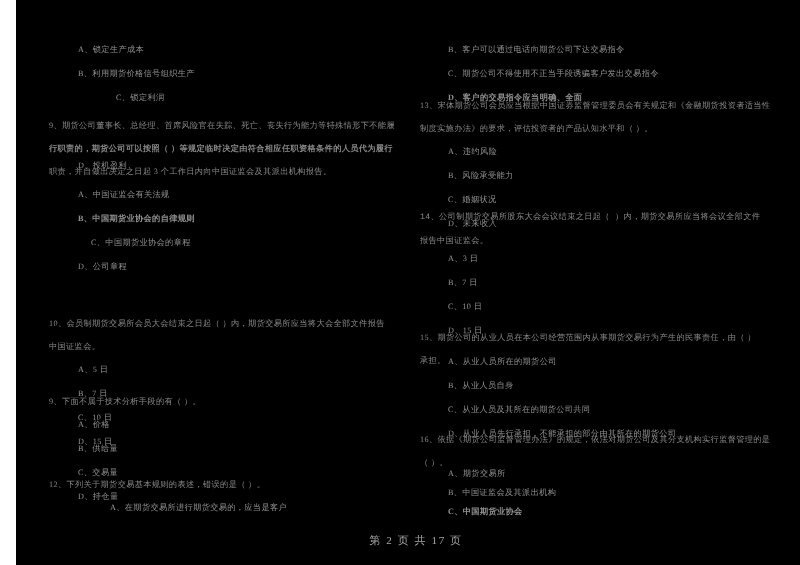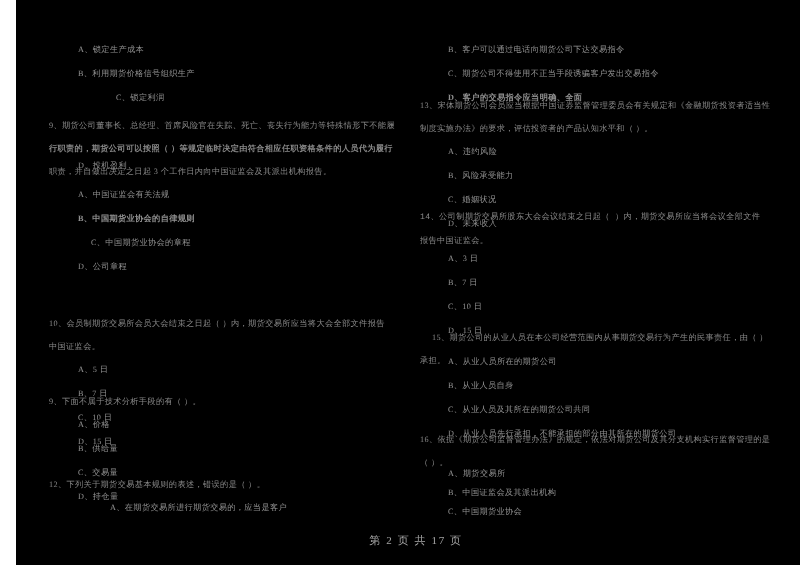--- a/index.html
+++ b/index.html
@@ -109,29 +109,29 @@
       <div class="line opt-line" style="left: 32px; top: 146px;">A、违约风险</div>
       <div class="line opt-line" style="left: 32px; top: 170px;">B、风险承受能力</div>
       <div class="line opt-line" style="left: 32px; top: 194px;">C、婚姻状况</div>
       <div class="line opt-line" style="left: 32px; top: 218px;">D、未来收入</div>
       <div class="line q-line" style="left: 4px; top: 212px; font-family: Liberation Mono, monospace;">14、公司制期货交易所股东大会会议结束之日起（     ）内，期货交易所应当将会议全部文件</div>
       <div class="line q-line" style="left: 4px; top: 235px;">报告中国证监会。</div>
       <div class="line opt-line" style="left: 32px; top: 253px;">A、3 日</div>
       <div class="line opt-line" style="left: 32px; top: 277px;">B、7 日</div>
       <div class="line opt-line" style="left: 32px; top: 301px;">C、10 日</div>
       <div class="line opt-line" style="left: 32px; top: 325px;">D、15 日</div>
-      <div class="line q-line" style="left: 4px; top: 332px; margin-left: 12px;">15、期货公司的从业人员在本公司经营范围内从事期货交易行为产生的民事责任，由（     ）</div>
+      <div class="line q-line" style="left: 4px; top: 332px;">15、期货公司的从业人员在本公司经营范围内从事期货交易行为产生的民事责任，由（     ）</div>
       <div class="line q-line" style="left: 4px; top: 355px;">承担。</div>
       <div class="line opt-line" style="left: 32px; top: 356px;">A、从业人员所在的期货公司</div>
       <div class="line opt-line" style="left: 32px; top: 380px;">B、从业人员自身</div>
       <div class="line opt-line" style="left: 32px; top: 404px;">C、从业人员及其所在的期货公司共同</div>
       <div class="line opt-line" style="left: 32px; top: 428px;">D、从业人员先行承担，不能承担的部分由其所在的期货公司</div>
       <div class="line q-line" style="left: 4px; top: 434px;">16、依据《期货公司监督管理办法》的规定，依法对期货公司及其分支机构实行监督管理的是</div>
       <div class="line q-line" style="left: 4px; top: 457px;">（     ）。</div>
       <div class="line opt-line" style="left: 32px; top: 468px;">A、期货交易所</div>
       <div class="line opt-line" style="left: 32px; top: 487px;">B、中国证监会及其派出机构</div>
-      <div class="line opt-line" style="left: 32px; top: 506px;">C、中国期货业协会</div>
+      <div class="line opt-line" style="left: 32px; top: 506px; font-weight: bold;">C、中国期货业协会</div>
     </div>
 
   <div class="footer">第 2 页  共 17 页</div>
 
   <div id="grain"></div>
 </div>
 
 </body></html>

